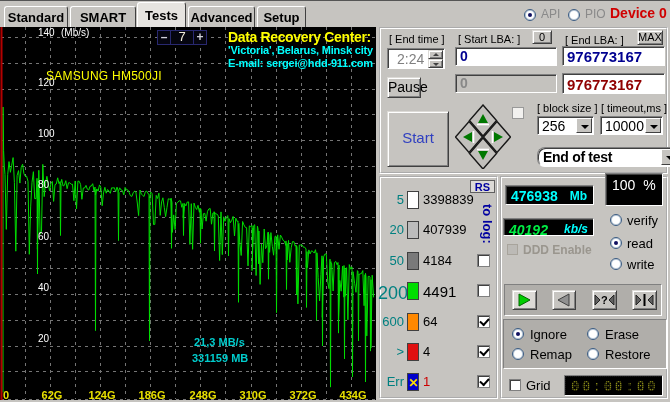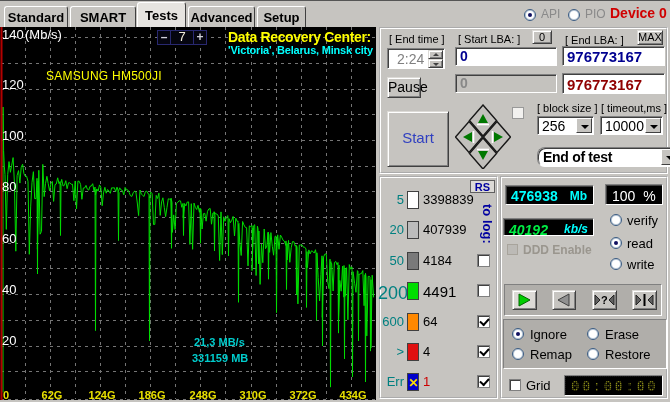--- a/index.html
+++ b/index.html
@@ -10,21 +10,21 @@
 .lcd { position:absolute; background:#000; border-top:1px solid #808080; border-left:1px solid #808080; border-right:1px solid #fff; border-bottom:1px solid #fff; box-shadow: inset 1px 1px 0 #404040; }
 .radio { position:absolute; width:12px; height:12px; border-radius:50%; background:#fff; border:1px solid #3a5a80; box-shadow: inset 0 0 0 1px #b8c8d8; }
 .radio.sel::after { content:""; position:absolute; left:3px; top:3px; width:4px; height:4px; border-radius:50%; background:#101060; }
 .check { position:absolute; width:13px; height:13px; background:#fff; border:1px solid #808080; box-shadow: inset 1px 1px 0 #404040, inset -1px -1px 0 #fff; }
 .check.on::after { content:""; position:absolute; left:2px; top:2px; width:7px; height:4px; border-left:2px solid #000; border-bottom:2px solid #000; transform:rotate(-48deg); }
 .combo { position:absolute; background:#fff; border-top:1px solid #808080; border-left:1px solid #808080; border-right:1px solid #fff; border-bottom:1px solid #fff; box-shadow: inset 1px 1px 0 #404040; }
 .cbtn { position:absolute; right:1px; top:1px; bottom:1px; width:16px; background:#c6c4c0; border-top:1px solid #fff; border-left:1px solid #fff; border-right:1px solid #404040; border-bottom:1px solid #404040; }
 .cbtn::after { content:""; position:absolute; left:4px; top:6px; border-left:4px solid transparent; border-right:4px solid transparent; border-top:4px solid #000; }
 .btn { position:absolute; background:#c6c4c0; border-top:1px solid #dcdad6; border-left:1px solid #dcdad6; border-right:1px solid #404040; border-bottom:1px solid #404040; box-shadow: inset 1px 1px 0 #fff, inset -1px -1px 0 #808080; text-align:center; color:#000; }
 .xl { position:absolute; color:#e8e000; font-size:11px; font-weight:bold; text-align:center; }
-.ylb { position:absolute; color:#fff; font-size:13px; }
+.ylb { position:absolute; color:#fff; font-size:10px;margin-left:36px; }
 </style></head>
 <body>
 <div id="win">
 
 <div class="tab" style="left:70px; width:66px;">SMART</div>
 <div class="tab" style="left:4px; width:64px;">Standard</div>
 <div class="tab active" style="left:137px; width:49px;">Tests</div>
 <div class="tab" style="left:188px; width:67px;">Advanced</div>
 <div class="tab" style="left:257px; width:49px;">Setup</div>
 
@@ -86,20 +86,21 @@
       <div class="xl" style="left:281px; top:362px; width:44px;">372G</div>
       <div class="xl" style="left:331px; top:362px; width:44px;">434G</div>
       <div class="xl" style="left:3px; top:362px; width:12px; text-align:left;">0</div>
   <div class="abs" style="left:157px; top:3px; width:50px; height:15px; border:1px solid #282870; display:flex; background:#05050f;">
      <div style="width:13px; color:#d0d0d8; text-align:center; font-size:12px; font-weight:bold; line-height:12px; border-right:1px solid #282870;">–</div>
      <div style="flex:1; color:#f0ead8; text-align:center; font-size:13px; line-height:12px; border-right:1px solid #282870;">7</div>
      <div style="width:12px; color:#d0d0d8; text-align:center; font-size:12px; font-weight:bold; line-height:12px;">+</div>
   </div>
   <div class="abs" style="left:228px; top:2px; color:#ffff00; font-weight:bold; font-size:14px; letter-spacing:-0.35px;">Data Recovery Center:</div>
   <div class="abs" style="left:228px; top:17px; color:#00ffff; font-weight:bold; font-size:11px; letter-spacing:-0.2px;">'Victoria', Belarus, Minsk city</div>
+  <div class="abs" style="left:228px; top:30px; color:#00ffff; font-weight:bold; font-size:11px; letter-spacing:-0.2px;">E-mail: sergei@hdd-911.com</div>
   <div class="abs" style="left:46px; top:42px; color:#ffff00; font-size:12px; letter-spacing:0.25px;">SAMSUNG HM500JI</div>
   <div class="abs" style="left:194px; top:309px; color:#00cccc; font-size:11px; font-weight:bold;">21,3 MB/s</div>
   <div class="abs" style="left:192px; top:325px; color:#00cccc; font-size:11px; font-weight:bold;">331159 MB</div>
 </div>
 
 <div class="abs" style="left:379px; top:26px; width:289px; height:147px; border:2px groove #fff;"></div>
 <div class="lbl11" style="left:389px; top:32px;">[ End time ]</div>
 <div class="lbl11" style="left:458px; top:32px;">[ Start LBA: ]</div>
 <div class="lbl11" style="left:565px; top:33px;">[ End LBA: ]</div>
 <div class="btn" style="left:532px; top:29px; width:20px; height:14px; font-size:11px; line-height:12px;">0</div>
@@ -196,21 +197,21 @@
       <div style="position:absolute;left:0;top:2px;width:11px;text-align:center;color:#ffe000;font-weight:bold;font-size:12px;">✕</div>
     </div>
     <div class="abs" style="left:423px; top:373px; color:#cc0000; font-size:13px;">1</div>
     <div class="check on" style="left:477px; top:374px;"></div>
 
 <div class="abs" style="left:500px; top:175px; width:168px; height:223px; border:2px groove #fff;"></div>
 <div class="lcd" style="left:505px; top:184px; width:89px; height:20px;">
   <div class="abs" style="left:5px; top:2px; color:#00ffff; font-weight:bold; font-size:14px;">476938</div>
   <div class="abs" style="right:6px; top:3px; color:#00ffff; font-size:12px; font-weight:bold;">Mb</div>
 </div>
-<div class="lcd" style="left:605px; top:183px; width:58px; height:21px;">
+<div class="lcd" style="left:605px; top:172px; width:58px; height:33px;">
   <div class="abs" style="left:6px; top:3px; color:#fff; font-size:14px;">100&nbsp; %</div>
 </div>
 <div class="lcd" style="left:503px; top:217px; width:91px; height:18px;font-style:italic;">
   <div class="abs" style="left:5px; top:3px; color:#00ee44; font-weight:bold; font-size:14px;">40192</div>
   <div class="abs" style="right:5px; top:3px; color:#00ffff; font-size:12px; font-weight:bold;">kb/s</div>
 </div>
 <div class="radio" style="left:610px; top:213px;"></div>
 <div class="abs" style="left:627px; top:212px; font-size:13px;">verify</div>
 <div class="radio sel" style="left:610px; top:236px;"></div>
 <div class="abs" style="left:627px; top:235px; font-size:13px;">read</div>

